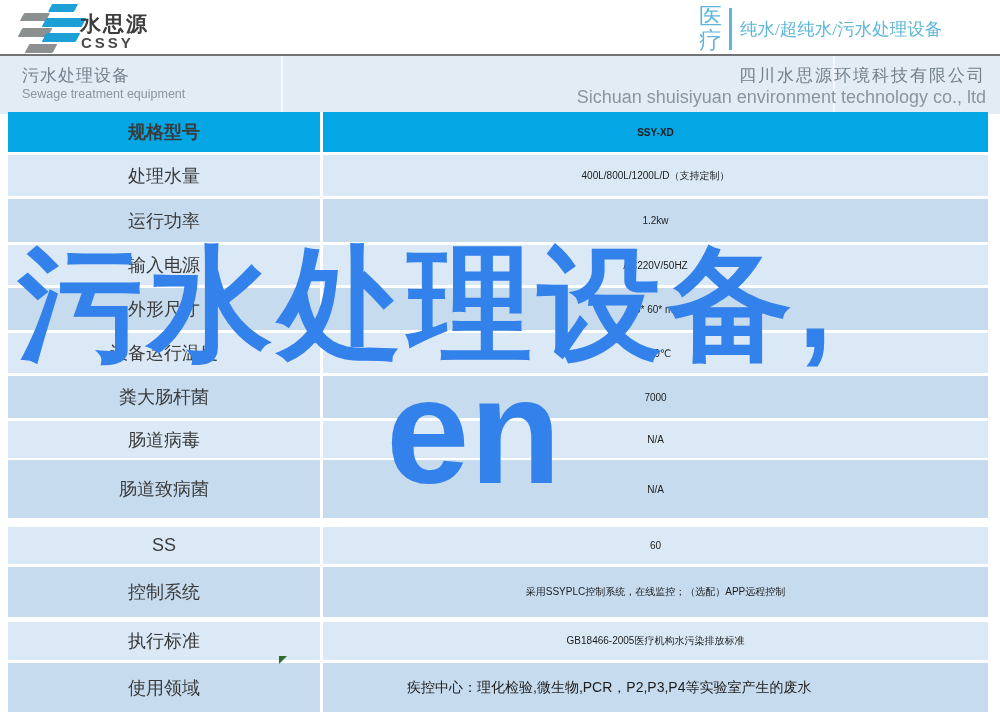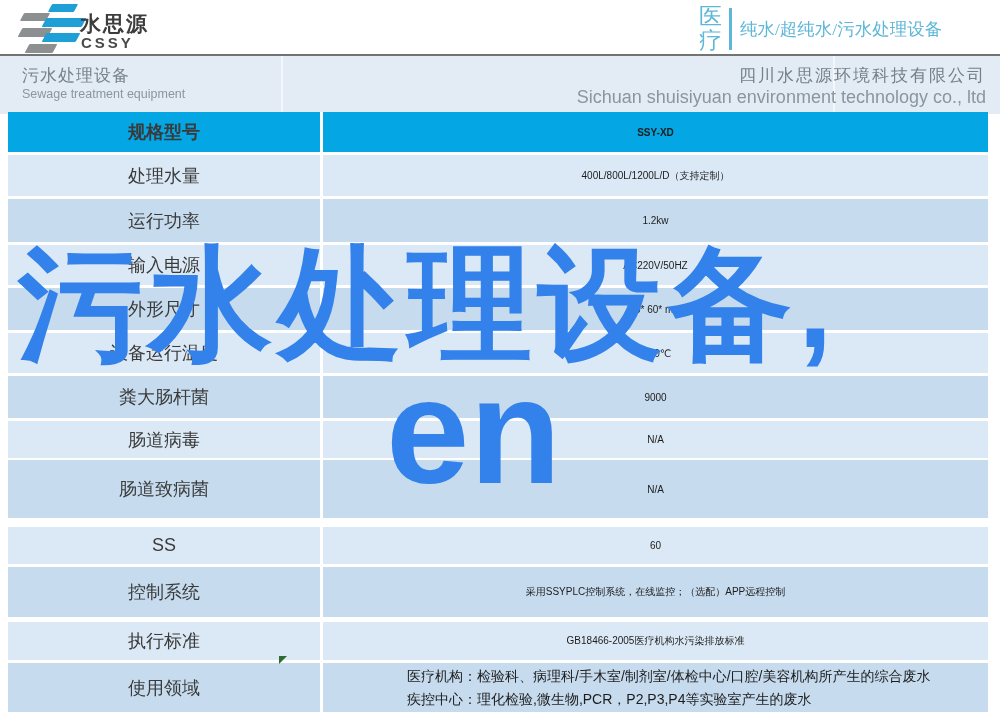--- a/index.html
+++ b/index.html
@@ -120,21 +120,21 @@
     <div class="cell value">30*  60*   mm</div>
   </div>
   <div class="row light" style="top:333px;height:40px">
     <div class="cell label">设备运行温度</div>
     <div class="cell divider"></div>
     <div class="cell value">0-50℃</div>
   </div>
   <div class="row dark" style="top:376px;height:42px">
     <div class="cell label">粪大肠杆菌</div>
     <div class="cell divider"></div>
-    <div class="cell value">9000</div>
+    <div class="cell value">7000</div>
   </div>
   <div class="row light" style="top:421px;height:37px">
     <div class="cell label">肠道病毒</div>
     <div class="cell divider"></div>
     <div class="cell value">N/A</div>
   </div>
   <div class="row dark" style="top:460px;height:58px">
     <div class="cell label">肠道致病菌</div>
     <div class="cell divider"></div>
     <div class="cell value">N/A</div>
@@ -151,21 +151,20 @@
   </div>
   <div class="row light" style="top:622px;height:38px">
     <div class="cell label">执行标准</div>
     <div class="cell divider"></div>
     <div class="cell value">GB18466-2005医疗机构水污染排放标准</div>
   </div>
   <div class="row dark" style="top:663px;height:49px">
     <div class="cell label">使用领域</div>
     <div class="cell divider"></div>
     <div class="cell value multiline">
-      <div>医疗机构：检验科、病理科/手木室/制剂室/体检中心/口腔/美容机构所产生的综合废水</div>
       <div>疾控中心：理化检验,微生物,PCR，P2,P3,P4等实验室产生的废水</div>
     </div>
   </div>
 
   <div class="marker"></div>
 
   <div class="wm1">污水处理设备,</div>
   <div class="wm2">en</div>
 
 </div>

